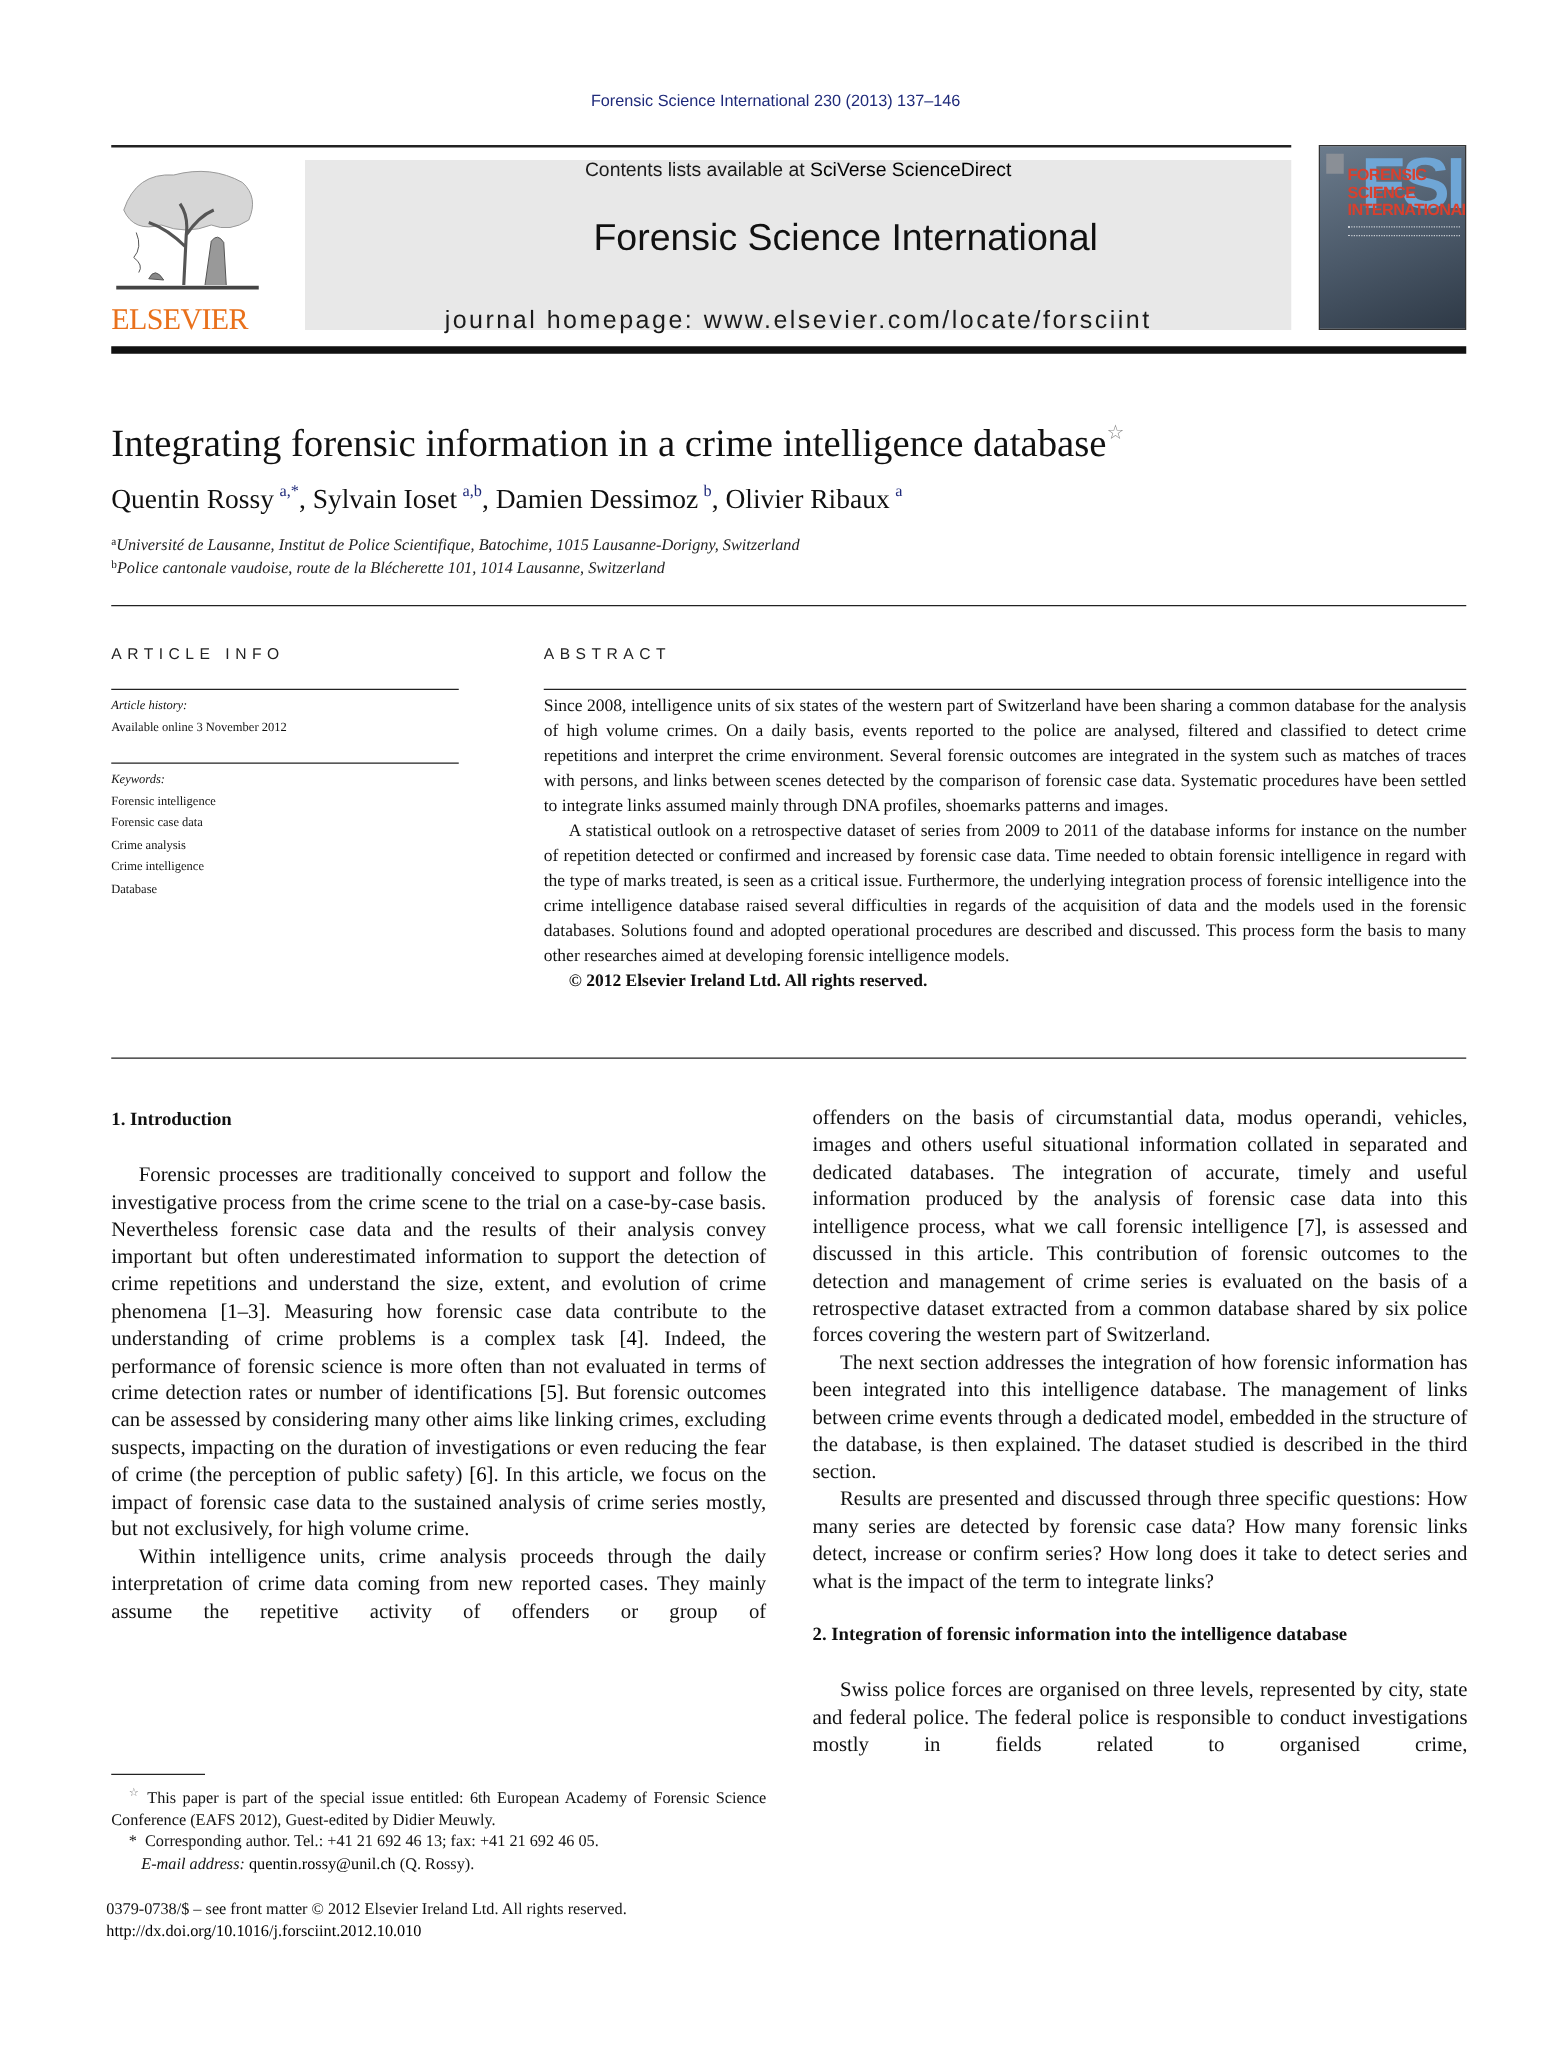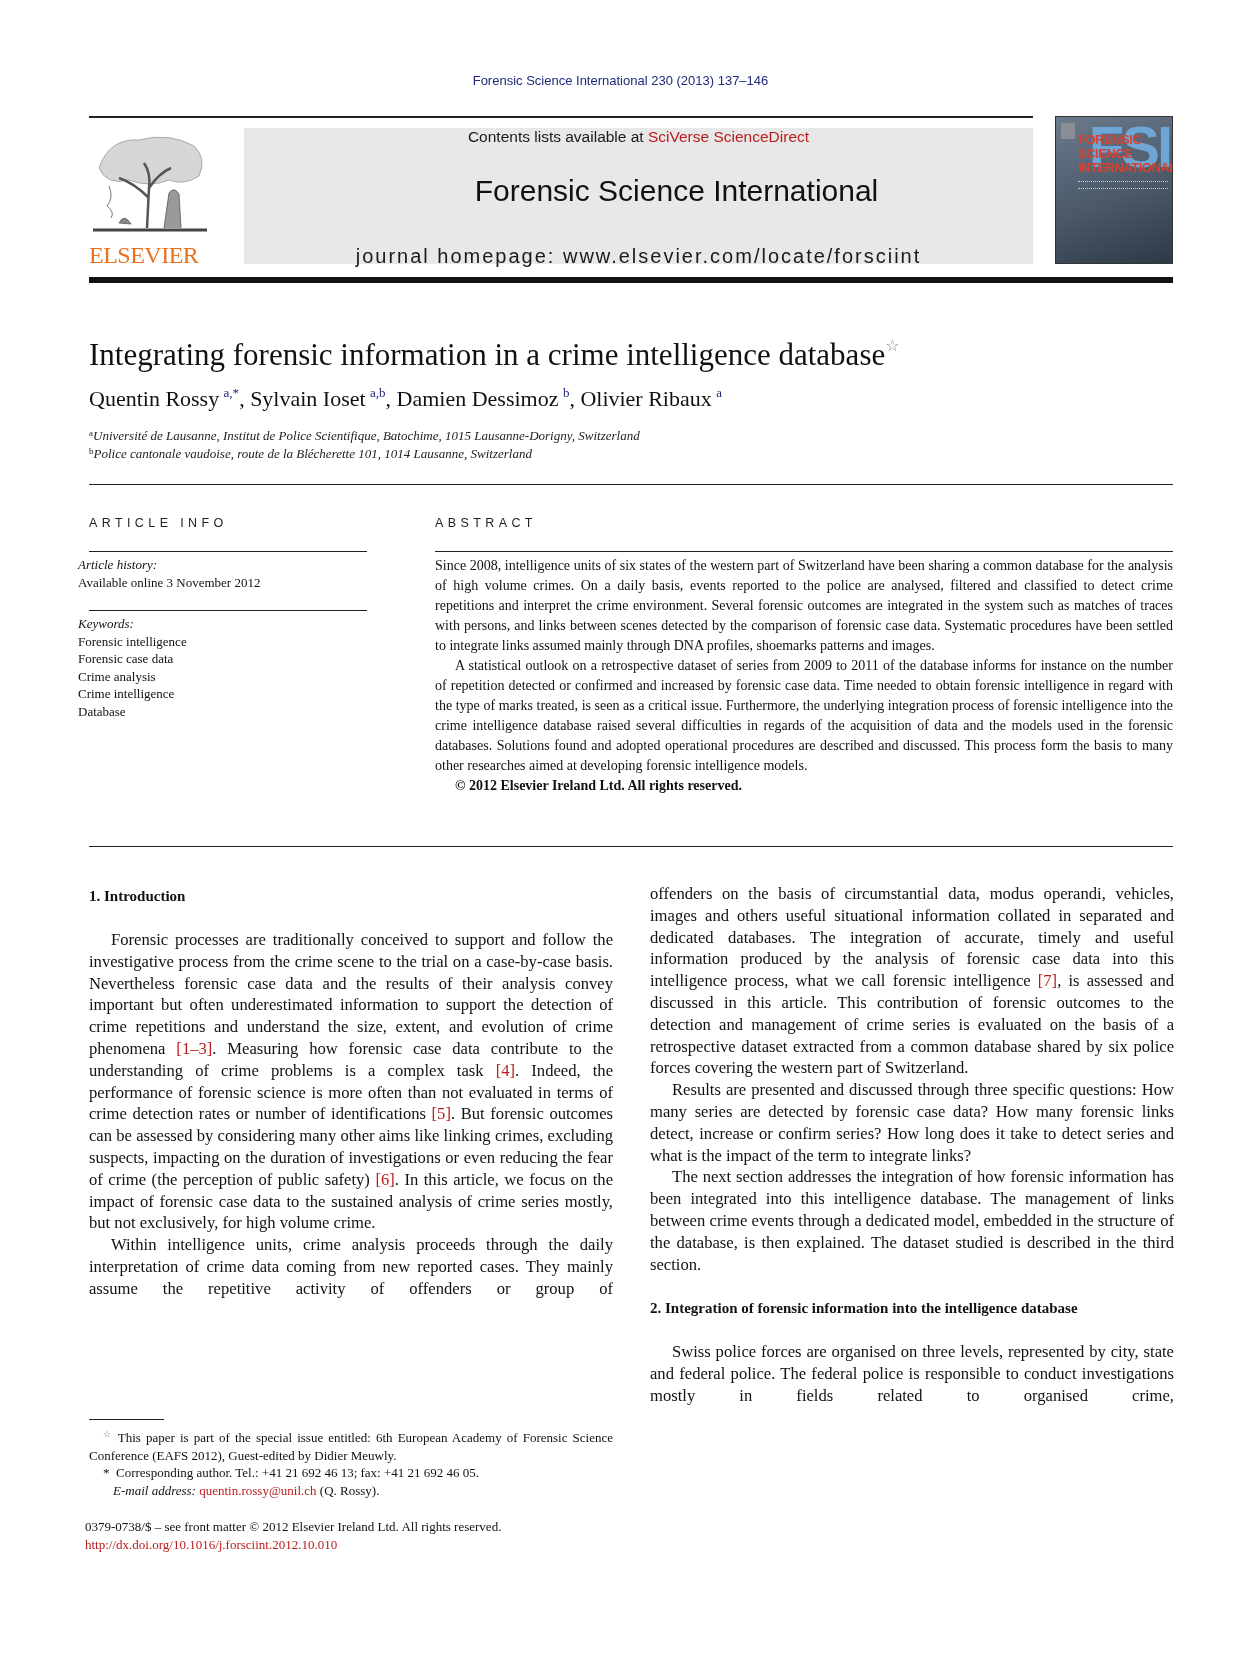--- a/index.html
+++ b/index.html
@@ -1,19 +1,19 @@
 <!DOCTYPE html>
 <html><head>
 <meta charset="utf-8">
 <style>
   * { box-sizing: border-box; margin: 0; padding: 0; }
   html, body { width: 1241px; height: 1654px; background: #ffffff; }
   body { position: relative; font-family: "Liberation Serif", "DejaVu Serif", serif; color: #1a1a1a; overflow: hidden; }
   .abs { position: absolute; }
-  a, .link { color: #b91c1c; text-decoration: none; }
+  a, .link { color: #000000; text-decoration: none; }
 
   .journal-ref { left: 0; width: 1241px; top: 73px; text-align: center; font-family: "Liberation Sans", sans-serif; font-size: 13px; color: #1f2a7a; }
   .top-rule { left: 89px; width: 944px; top: 116px; height: 1.5px; background: #222; }
 
   .elsevier-logo { left: 89px; top: 128px; width: 126px; height: 140px; }
   .tree { width: 122px; height: 110px; }
   .elsevier-word { font-family: "Liberation Serif", serif; font-size: 24px; color: #e9711c; letter-spacing: -0.5px; line-height: 22px; margin-top: 2px; }
 
   .banner { left: 244px; top: 128px; width: 789px; height: 136px; background: #e8e8e8; }
   .contents-line { position: absolute; top: 0; left: 0; width: 100%; text-align: center; font-family: "Liberation Sans", sans-serif; font-size: 15.5px; top: 0px; }
@@ -39,21 +39,21 @@
   .rule-thin { height: 1.2px; background: #222; }
   .r1 { left: 89px; width: 1084px; top: 484px; }
 
   .section-caps { font-family: "Liberation Sans", sans-serif; font-size: 12.5px; letter-spacing: 4.4px; color: #222; }
   .ai-head { left: 89px; top: 516px; }
   .ab-head { left: 435px; top: 516px; }
   .r2 { left: 89px; width: 278px; top: 551px; }
   .r3 { left: 89px; width: 278px; top: 610px; }
   .r4 { left: 435px; width: 738px; top: 551px; }
 
-  .info { left: 78px; width: 278px; font-size: 13px; line-height: 17.5px; color: #111; }
+  .info { left: 89px; width: 278px; font-size: 10px; line-height: 17.5px; color: #111; }
   .info i { font-style: italic; }
   .hist { top: 556px; }
   .kw { top: 615px; }
 
   .abstract { left: 435px; width: 738px; top: 556px; font-size: 14px; line-height: 20px; text-align: justify; color: #111; }
   .abstract p { text-indent: 0; }
   .abstract p + p { text-indent: 20px; }
   .copyright { text-align: left; font-weight: bold; }
   .r5 { left: 89px; width: 1084px; top: 846px; }
 
@@ -162,22 +162,22 @@
 
 <div class="abs col col-left">
   <div class="h-sec">1.  Introduction</div>
   <div class="gap"></div>
   <p><span>Forensic processes are traditionally conceived to support and follow the investigative process from the crime scene to the trial on a case-by-case basis. Nevertheless forensic case data and the results of their analysis convey important but often under­estimated information to support the detection of crime repeti­tions and understand the size, extent, and evolution of crime phenomena </span><a>[1–3]</a><span>. Measuring how forensic case data contribute to the understanding of crime problems is a complex task </span><a>[4]</a><span>. Indeed, the performance of forensic science is more often than not evaluated in terms of crime detection rates or number of identifications </span><a>[5]</a><span>. But forensic outcomes can be assessed by considering many other aims like linking crimes, excluding suspects, impacting on the duration of investigations or even reducing the fear of crime (the perception of public safety) </span><a>[6]</a><span>. In this article, we focus on the impact of forensic case data to the sustained analysis of crime series mostly, but not exclusively, for high volume crime.</span></p>
   <p style="text-align-last: justify;">Within intelligence units, crime analysis proceeds through the daily interpretation of crime data coming from new reported cases. They mainly assume the repetitive activity of offenders or group of</p>
 </div>
 
 <div class="abs col col-right">
   <p class="noindent"><span>offenders on the basis of circumstantial data, modus operandi, vehicles, images and others useful situational information collated in separated and dedicated databases. The integration of accurate, timely and useful information produced by the analysis of forensic case data into this intelligence process, what we call forensic intelligence </span><a>[7]</a><span>, is assessed and discussed in this article. This contribution of forensic outcomes to the detection and manage­ment of crime series is evaluated on the basis of a retrospective dataset extracted from a common database shared by six police forces covering the western part of Switzerland.</span></p>
+  <p>The next section addresses the integration of how forensic information has been integrated into this intelligence database. The management of links between crime events through a dedicated model, embedded in the structure of the database, is then explained. The dataset studied is described in the third section.</p>
   <p>Results are presented and discussed through three specific questions: How many series are detected by forensic case data? How many forensic links detect, increase or confirm series? How long does it take to detect series and what is the impact of the term to integrate links?</p>
-  <p>The next section addresses the integration of how forensic information has been integrated into this intelligence database. The management of links between crime events through a dedicated model, embedded in the structure of the database, is then explained. The dataset studied is described in the third section.</p>
   <div class="gap"></div>
   <div class="h-sec">2.  Integration of forensic information into the intelligence database</div>
   <div class="gap"></div>
   <p style="text-align-last: justify;">Swiss police forces are organised on three levels, represented by city, state and federal police. The federal police is responsible to conduct investigations mostly in fields related to organised crime,</p>
 </div>
 
 <div class="abs fn-rule"></div>
 <div class="abs footnotes">
   <div class="fn"><sup>☆</sup> <span>This paper is part of the special issue entitled: 6th European Academy of Forensic Science Conference (EAFS 2012), Guest-edited by Didier Meuwly.</span></div>
   <div class="fn"><span>*</span>&nbsp; <span>Corresponding author. Tel.: +41 21 692 46 13; fax: +41 21 692 46 05.</span></div>

